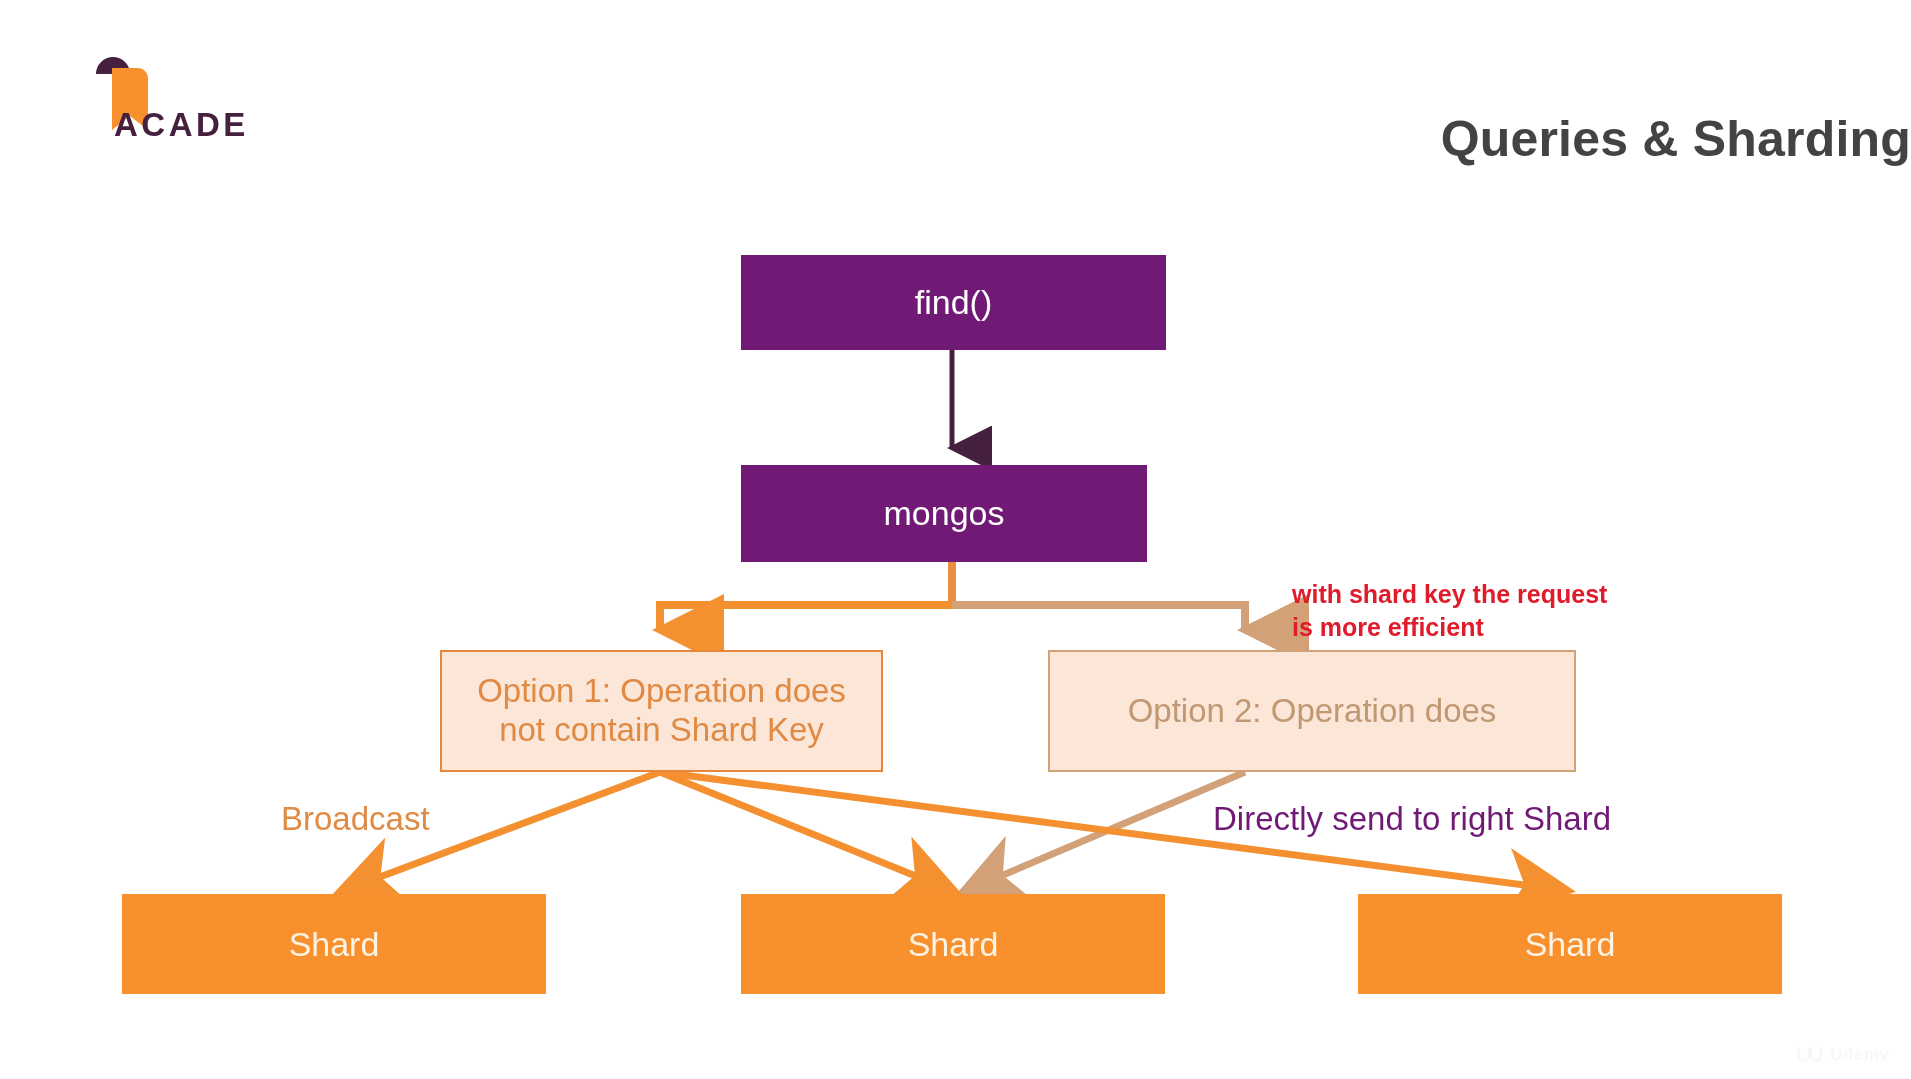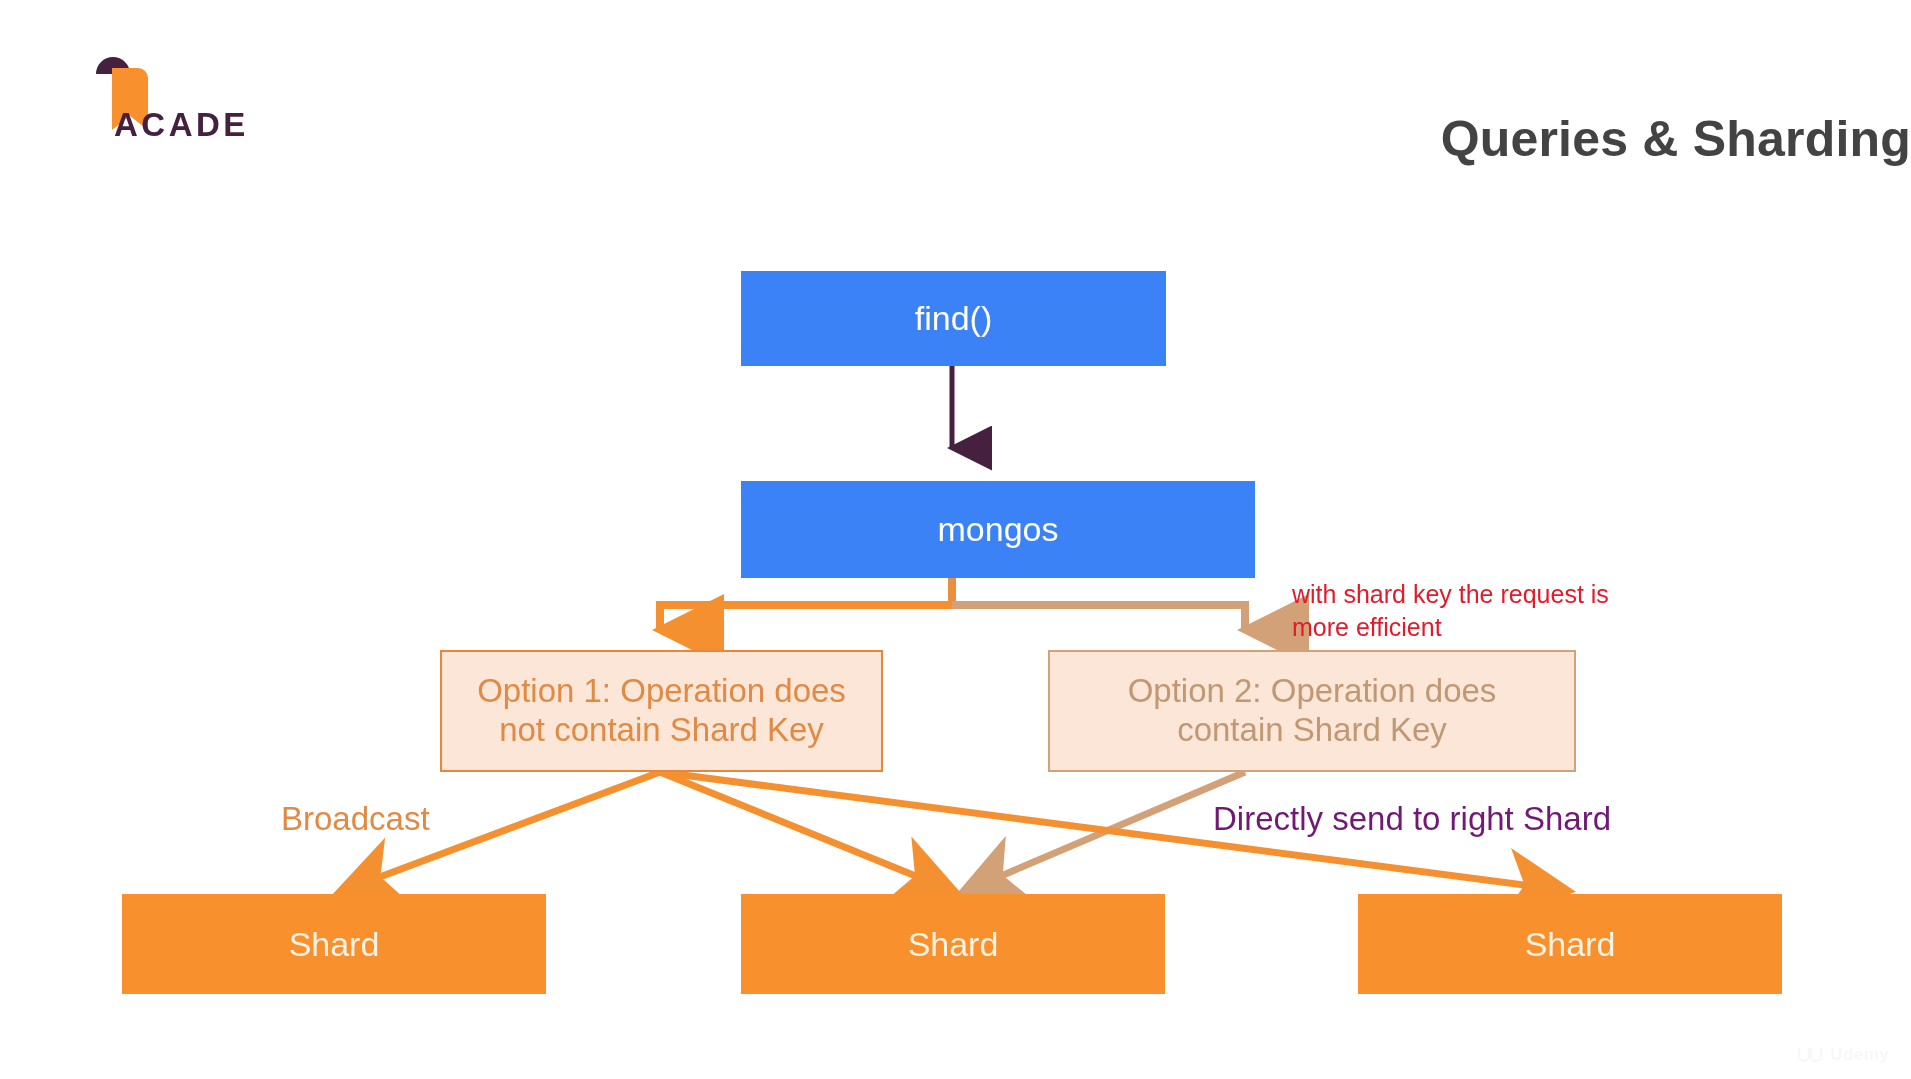--- a/index.html
+++ b/index.html
@@ -48,24 +48,23 @@
     position: absolute;
     box-sizing: border-box;
     display: flex;
     align-items: center;
     justify-content: center;
     text-align: center;
     line-height: 1.18;
   }
 
   .node-dark {
-    background: #3b82f6;
+    background: #701a75;
     color: #ffffff;
     font-size: 34px;
-    margin-top: 16px;
   }
 
   .node-option {
     background: #fbe6d8;
     font-size: 33px;
     padding: 5px 10px;
   }
   .node-option.opt1 {
     border: 2px solid #e8873a;
     color: #e08a43;
@@ -89,21 +88,21 @@
   .lbl-broadcast {
     font-size: 33px;
     color: #e08a43;
   }
   .lbl-direct {
     font-size: 33px;
     color: #701a75;
   }
   .lbl-note {
     font-size: 25px;
-    font-weight: normal;
+    font-weight: bold;
     color: #e01b2b;
     line-height: 1.3;
     white-space: normal;
     width: 340px;
   }
 
   
   #connectors {
     position: absolute;
     left: 0;
@@ -180,35 +179,34 @@
 
     <line x1="660" y1="772" x2="345" y2="890" stroke="#f4902f" stroke-width="7" marker-end="url(#arwh-orange)"></line>
     <line x1="660" y1="772" x2="950" y2="890" stroke="#f4902f" stroke-width="7" marker-end="url(#arwh-orange)"></line>
     <line x1="660" y1="772" x2="1562" y2="890" stroke="#f4902f" stroke-width="7" marker-end="url(#arwh-orange)"></line>
   </svg>
 
   <div class="node node-dark" style="left:741px; top:255px; width:425px; height:95px;">
     <span>find()</span>
   </div>
 
-  <div class="node node-dark" style="left:741px; top:465px; width:514px; height:97px;">
+  <div class="node node-dark" style="left:741px; top:465px; width:406px; height:97px;">
     <span>mongos</span>
   </div>
 
   <div class="node node-option opt1" style="left:440px; top:650px; width:443px; height:122px;">
     <span>
       <span>Option 1: Operation does</span><br>
       <span>not contain Shard Key</span>
     </span>
   </div>
 
   <div class="node node-option opt2" style="left:1048px; top:650px; width:528px; height:122px;">
     <span>
       <span>Option 2: Operation does</span><br>
-      <span>contain Shard Key</span>
     </span>
   </div>
 
   <div class="node node-shard" style="left:122px; top:894px; width:424px; height:100px;">
     <span>Shard</span>
   </div>
 
   <div class="node node-shard" style="left:741px; top:894px; width:424px; height:100px;">
     <span>Shard</span>
   </div>

